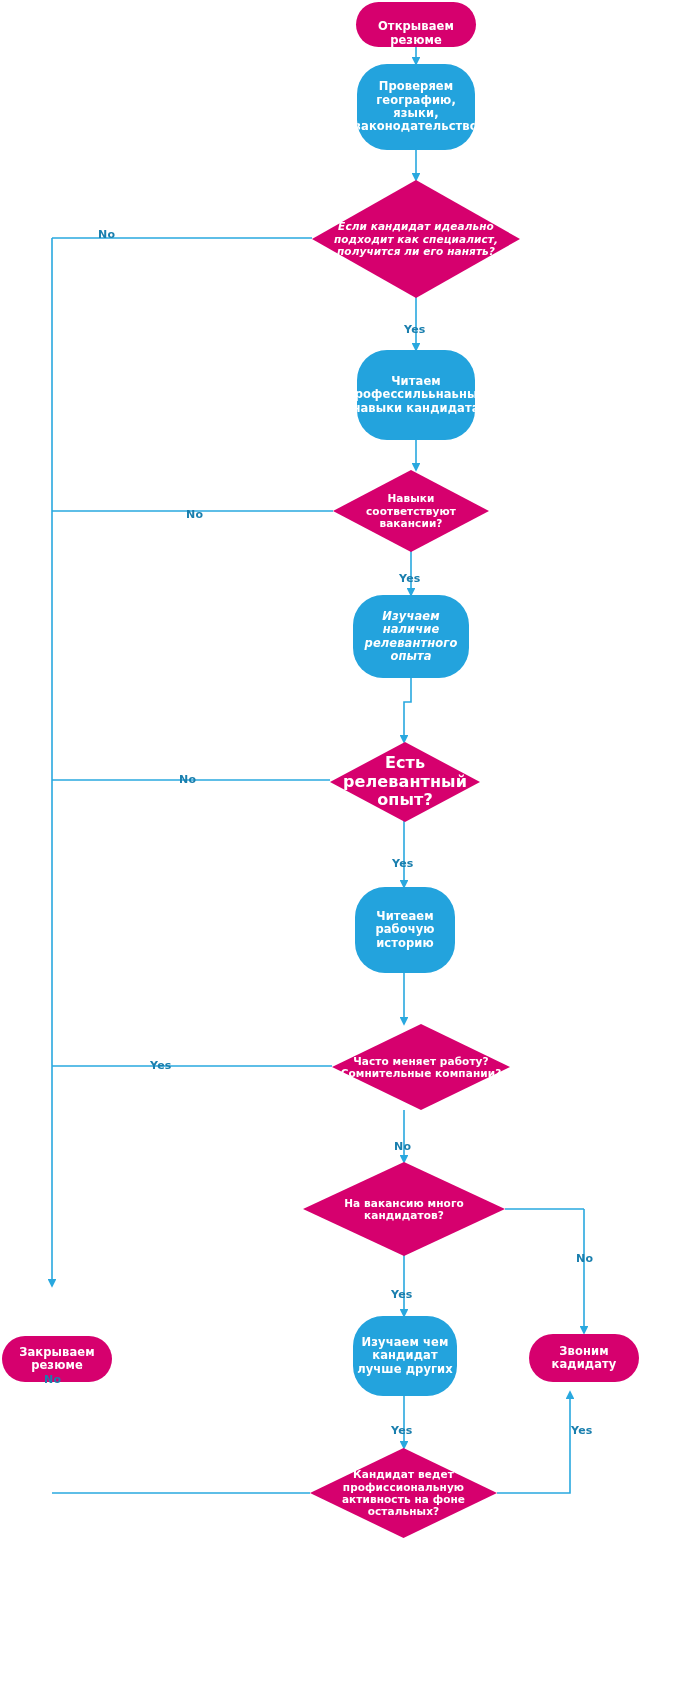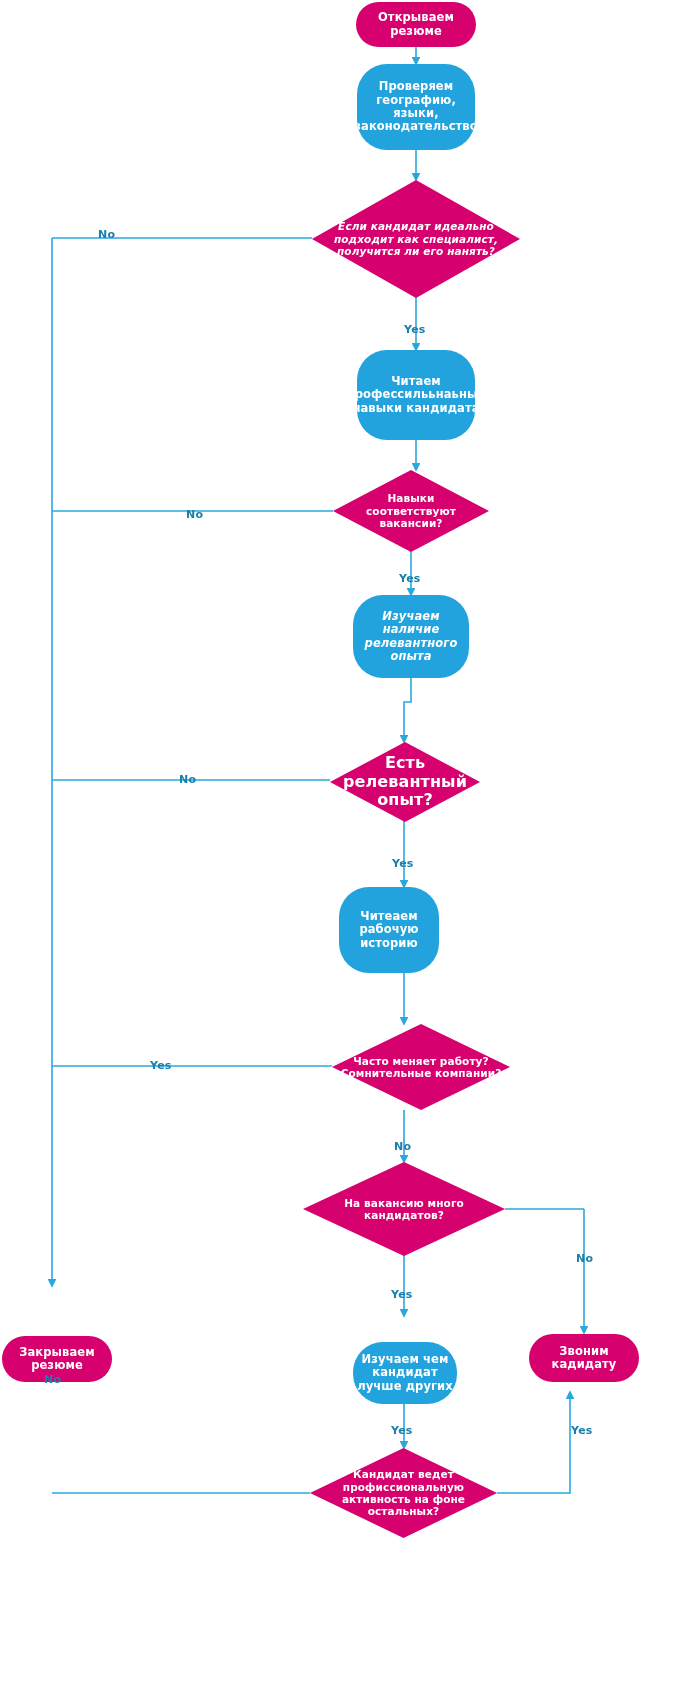--- a/index.html
+++ b/index.html
@@ -131,21 +131,21 @@
       <path d="M 404,1255 L 404,1316" marker-end="url(#arrow)"></path>
 
       <path d="M 404,1396 L 404,1448" marker-end="url(#arrow)"></path>
 
       <path d="M 497,1493 L 570,1493 L 570,1392" marker-end="url(#arrow)"></path>
 
       <path d="M 310,1493 L 52,1493"></path>
     </g>
   </svg>
 
-  <div class="node node-terminator" style="left:356px; top:2px; width:120px; height:45px; font-size:11.5px;">
+  <div class="node node-terminator" style="left:356px; top:2px; width:120px; height:45px; font-size:11.5px;align-items:flex-end;">
     <span class="txt">Открываем резюме</span>
   </div>
 
   <div class="node node-process" style="left:357px; top:64px; width:118px; height:86px; font-size:11.5px;">
     <span class="txt">Проверяем географию, языки, законодательство</span>
   </div>
 
   <div class="node-decision-wrap" style="left:312px; top:180px; width:208px; height:118px;font-style:italic;">
     <svg width="208" height="118" viewBox="0 0 208 118" xmlns="http://www.w3.org/2000/svg">
       <polygon points="104,0 208,59 104,118 0,59" fill="#d6006e"></polygon>
@@ -174,21 +174,21 @@
 
   <div class="node-decision-wrap" style="left:330px; top:742px; width:150px; height:80px;">
     <svg width="150" height="80" viewBox="0 0 150 80" xmlns="http://www.w3.org/2000/svg">
       <polygon points="75,0 150,40 75,80 0,40" fill="#d6006e"></polygon>
     </svg>
     <div class="node-decision-label" style="font-size:16px;">
       <span>Есть релевантный опыт?</span>
     </div>
   </div>
 
-  <div class="node node-process" style="left:339px; top:887px; width:100px; height:86px; font-size:11.5px;">
+  <div class="node node-process" style="left:355px; top:887px; width:100px; height:86px; font-size:11.5px;">
     <span class="txt">Читеаем рабочую историю</span>
   </div>
 
   <div class="node-decision-wrap" style="left:332px; top:1024px; width:178px; height:86px;">
     <svg width="178" height="86" viewBox="0 0 178 86" xmlns="http://www.w3.org/2000/svg">
       <polygon points="89,0 178,43 89,86 0,43" fill="#d6006e"></polygon>
     </svg>
     <div class="node-decision-label" style="font-size:10.5px;">
       <span>Часто меняет работу? Сомнительные компании?</span>
     </div>
@@ -196,21 +196,21 @@
 
   <div class="node-decision-wrap" style="left:303px; top:1162px; width:202px; height:94px;">
     <svg width="202" height="94" viewBox="0 0 202 94" xmlns="http://www.w3.org/2000/svg">
       <polygon points="101,0 202,47 101,94 0,47" fill="#d6006e"></polygon>
     </svg>
     <div class="node-decision-label" style="font-size:10.5px;">
       <span>На вакансию много кандидатов?</span>
     </div>
   </div>
 
-  <div class="node node-process" style="left:353px; top:1316px; width:104px; height:62px; font-size:11.5px;margin-top:26px;">
+  <div class="node node-process" style="left:353px; top:1316px; width:104px; height:80px; font-size:11.5px;">
     <span class="txt">Изучаем чем кандидат лучше других</span>
   </div>
 
   <div class="node-decision-wrap" style="left:310px; top:1448px; width:187px; height:90px;">
     <svg width="187" height="90" viewBox="0 0 187 90" xmlns="http://www.w3.org/2000/svg">
       <polygon points="93.5,0 187,45 93.5,90 0,45" fill="#d6006e"></polygon>
     </svg>
     <div class="node-decision-label" style="font-size:10.5px;">
       <span>Кандидат ведет профиссиональную активность на фоне остальных?</span>
     </div>

